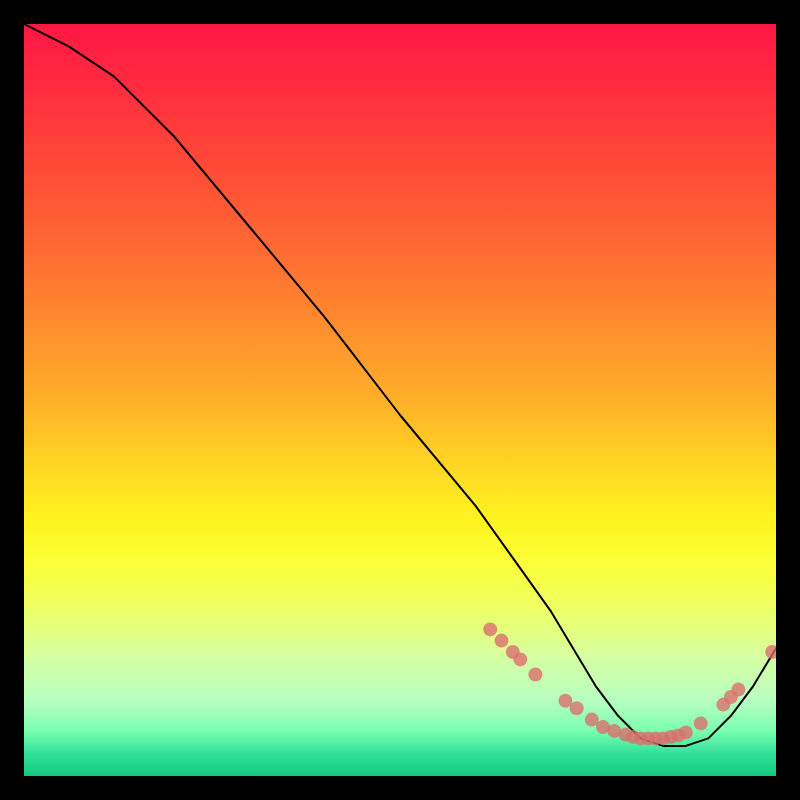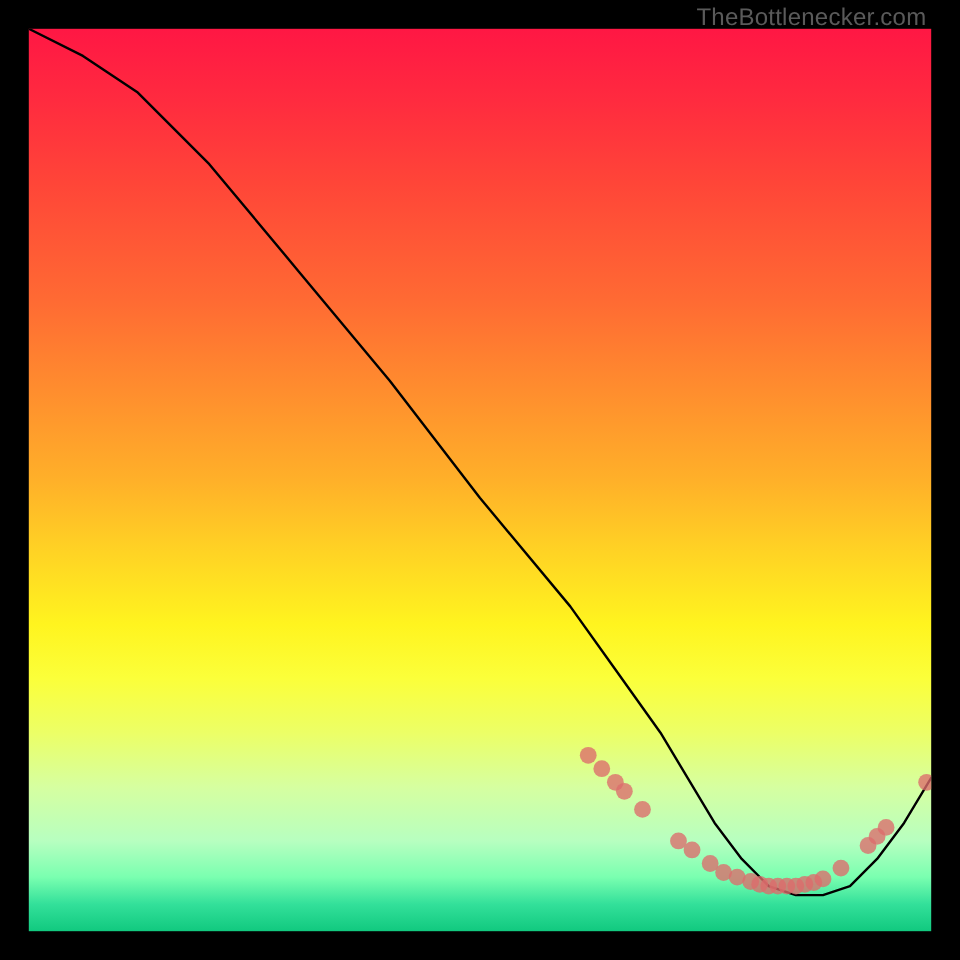--- a/index.html
+++ b/index.html
@@ -59,21 +59,20 @@
     top: 0;
     width: 752px;
     height: 752px;
   }
 </style>
 </head>
 <body>
 
 <div class="frame">
 
-  <div class="watermark">TheBottlenecker.com</div>
 
   <div class="plot">
     <svg class="curve" viewBox="0 0 752 752" preserveAspectRatio="none">
       <g>
         <path id="curve-path" fill="none" stroke-width="2" stroke-linecap="round" stroke-linejoin="round" d="M0.0 0.0 L45.1 22.6 L90.2 52.6 L150.4 112.8 L225.6 203.0 L300.8 293.3 L376.0 391.0 L451.2 481.3 L488.8 533.9 L526.4 586.6 L549.0 624.2 L571.5 661.8 L594.1 691.8 L616.6 714.4 L639.2 721.9 L661.8 721.9 L684.3 714.4 L706.9 691.8 L729.4 661.8 L752.0 624.2" stroke="#000000"></path>
       </g>
       <g id="markers-layer">
           <circle cx="466.2" cy="605.4" r="7" fill="#dd6b6b" fill-opacity="0.78"></circle>
           <circle cx="477.5" cy="616.6" r="7" fill="#dd6b6b" fill-opacity="0.78"></circle>
           <circle cx="488.8" cy="627.9" r="7" fill="#dd6b6b" fill-opacity="0.78"></circle>

